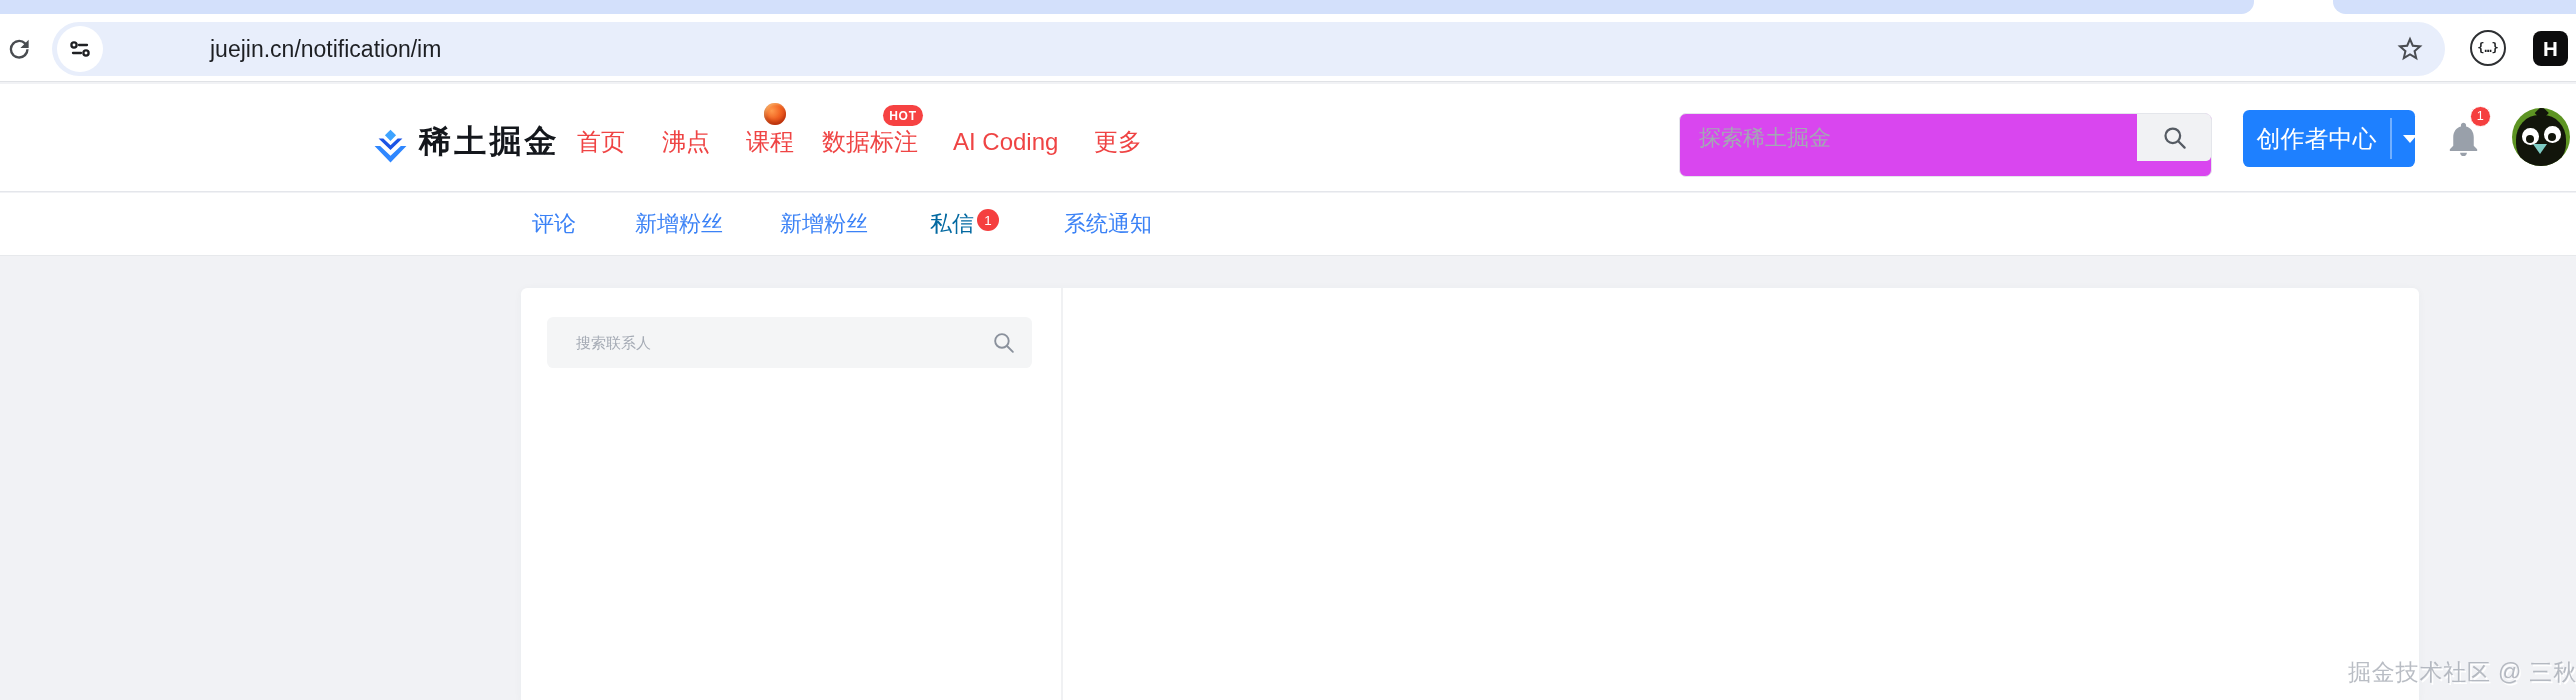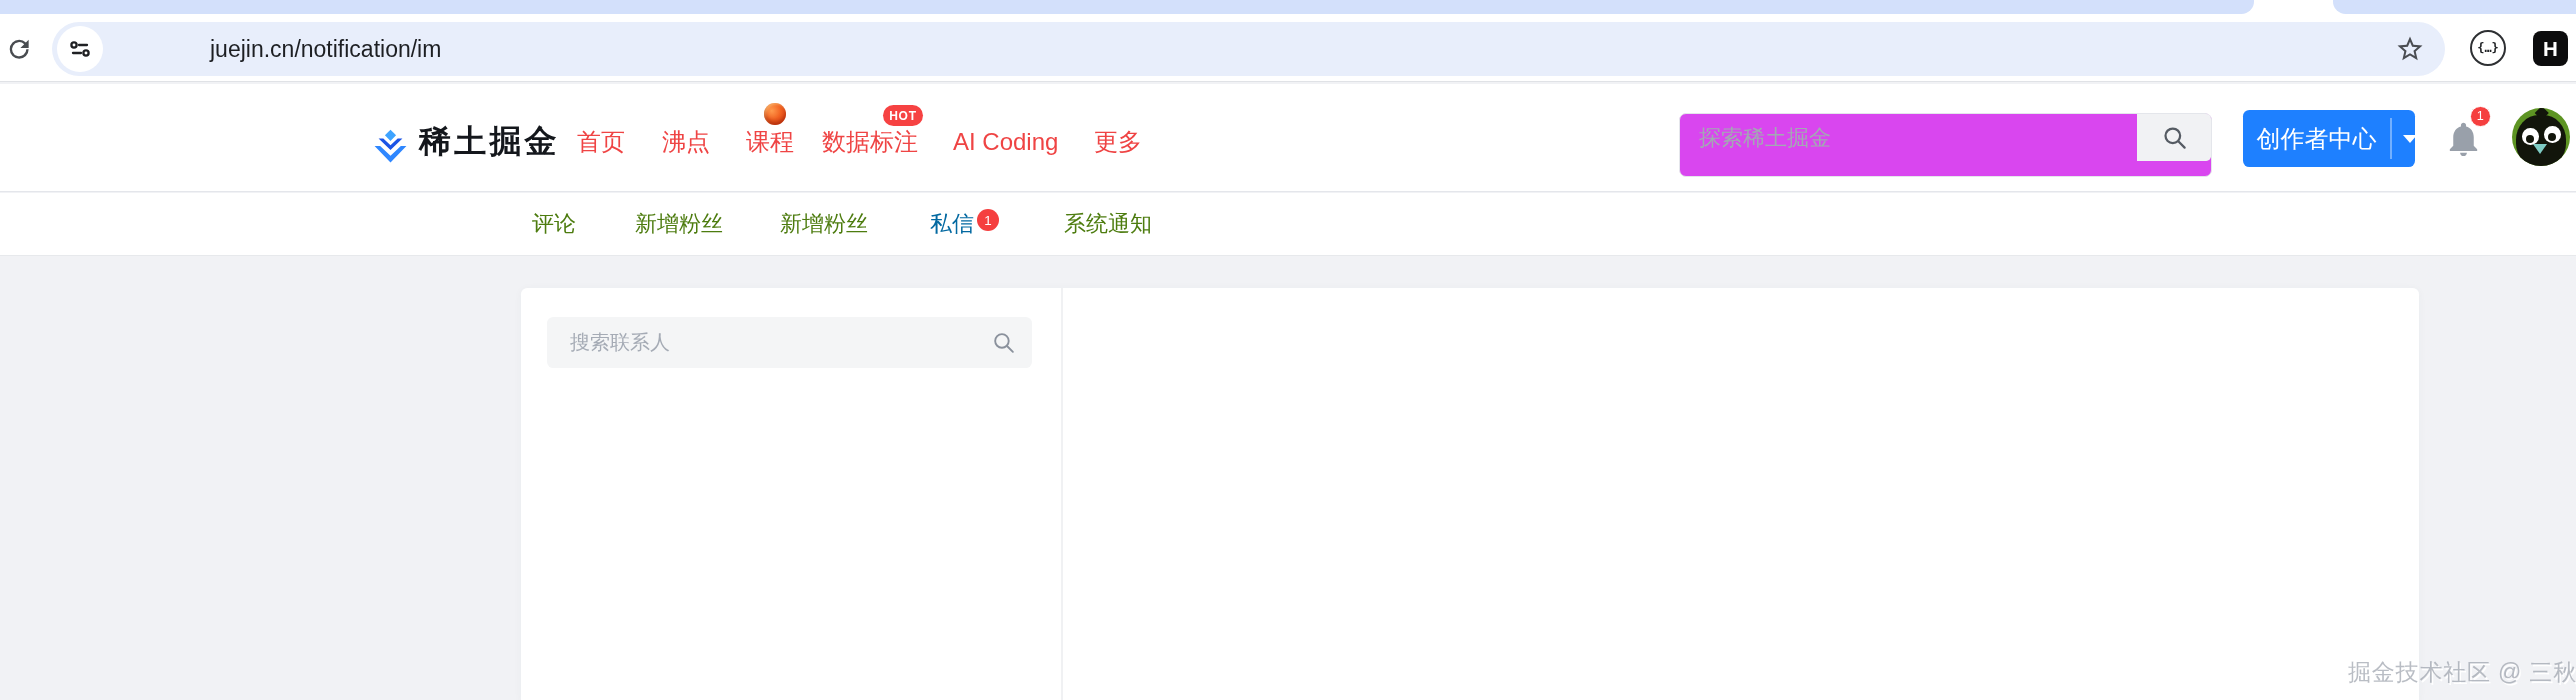--- a/index.html
+++ b/index.html
@@ -41,29 +41,29 @@
   .avatar { position:absolute; left:2512px; top:24px; width:58px; height:58px; border-radius:50%; background:#5d9423; overflow:hidden; cursor:pointer; }
   .av-blob { position:absolute; left:7%; top:12%; width:86%; height:92%; background:#12150b; border-radius:46%; }
   .av-eye { position:absolute; width:16.6px; height:16.6px; background:#fff; border-radius:50%; }
   .av-eye.l { left:10.3px; top:20px; } .av-eye.r { left:32px; top:18px; }
   .av-pupil { position:absolute; left:4px; top:7.1px; width:8px; height:8px; background:#12150b; border-radius:50%; }
   .av-beak { position:absolute; left:20.5px; top:36px; width:0; height:0; border-left:7.1px solid transparent; border-right:7.1px solid transparent; border-top:10.3px solid #7fccc4; }
   .av-tuft { position:absolute; left:24.5px; top:0px; width:9.5px; height:9.5px; background:#12150b; transform:rotate(45deg); }
 
   
   .subnav { position:absolute; left:0; top:193px; width:2576px; height:63px; background:#fff; border-bottom:1.6px solid #e7e9ec; }
-  .sub-item { position:absolute; top:17.4px; height:27px; line-height:27px; font-size:22px; color:#4d7c0f; white-space:nowrap; cursor:pointer; }
+  .sub-item { position:absolute; top:17.4px; height:27px; line-height:27px; font-size:22px; color:#3b82f6; white-space:nowrap; cursor:pointer; }
   .s-comment{left:532px;} .s-like{left:635px;} .s-fans{left:780px;} .s-im{left:930px; color:#0369a1;} .s-sys{left:1064px;}
   .im-badge { position:absolute; left:977px; top:16px; min-width:22px; height:22px; border-radius:11px; background:#f53f3f; color:#fff; font-size:13.4px; display:flex; align-items:center; justify-content:center; }
 
   
   .card { position:absolute; left:521px; top:288px; width:1898px; height:412px; background:#fff; border-radius:6.3px 6.3px 0 0; box-shadow:0 1.6px 8px rgba(60,64,77,.04); }
   .panel-divider { position:absolute; left:540px; top:0; width:1.6px; height:100%; background:#f0f1f3; }
   .contact-search { position:absolute; left:26px; top:29px; width:485px; height:51px; background:#f4f5f6; border-radius:6.3px; }
-  .contact-input { position:absolute; left:4px; top:0; width:427px; height:51px; border:none; outline:none; background:transparent; padding-left:19px; font-size:20px; color:#737373; font-family:"Liberation Sans", sans-serif; }
+  .contact-input { position:absolute; left:10px; top:0; width:427px; height:51px; border:none; outline:none; background:transparent; padding-left:19px; font-size:15px; color:#737373; font-family:"Liberation Sans", sans-serif; }
   .contact-input::placeholder { color:#a5abb5; }
   .contact-mag { position:absolute; right:16px; top:12.6px; }
 
   .watermark { position:absolute; left:2348px; top:657px; font-size:23px; color:rgba(148,154,165,.65); text-shadow:1.6px 1.6px 0 rgba(255,255,255,.95); white-space:nowrap; letter-spacing:0.8px; }
 </style>
 </head>
 <body>
 
 <div class="chrome">
   <div class="tabstrip-left"></div>

